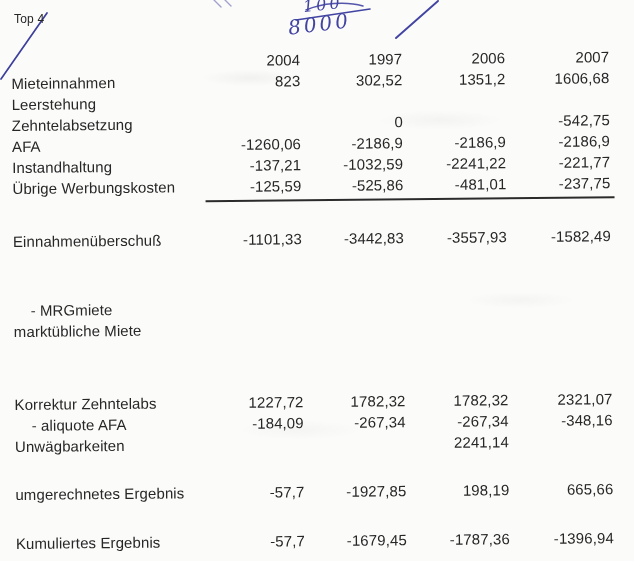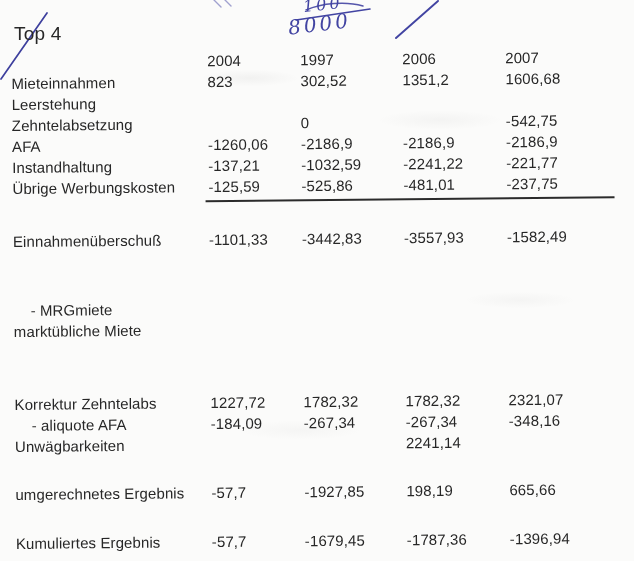--- a/index.html
+++ b/index.html
@@ -16,34 +16,34 @@
   .page::before {
     content:''; position:absolute; inset:0; pointer-events:none;
     background:
       radial-gradient(70px 12px at 250px 78px,  rgba(60,60,60,0.05), transparent 70%),
       radial-gradient(90px 14px at 440px 120px, rgba(60,60,60,0.04), transparent 70%),
       radial-gradient(80px 12px at 520px 300px, rgba(60,60,60,0.035), transparent 70%),
       radial-gradient(90px 14px at 300px 430px, rgba(60,60,60,0.03), transparent 70%);
   }
   .title {
     position:absolute; left:14px; top:12px;
-    font-size:19px; letter-spacing:0.2px;margin-top:11px;
+    font-size:12px; letter-spacing:0.2px;
   }
   .table {
     position:absolute; left:14px; top:52px; width:598px;
     transform:rotate(-0.55deg); transform-origin:0 60%;
   }
   .row {
     display:grid;
     grid-template-columns:196px 93px 102px 103px 104px;
     height:21px; align-items:center;
     font-size:15px; letter-spacing:0.1px;
   }
   .cell { white-space:nowrap; }
-  .cell.num { }
+  .cell.num { text-align:right; }
   .row.indent .cell.label { padding-left:17px; }
   .rule {
     height:2px; background:#2b2b2b;
     margin-left:193px; width:409px; margin-top:3px;
   }
   .table > .section:nth-child(3) { margin-top:27px; }  
   .table > .section:nth-child(4) { margin-top:48px; }  
   .table > .section:nth-child(5) { margin-top:52px; }  
   .table > .section:nth-child(6) { margin-top:27px; }  
   .table > .section:nth-child(7) { margin-top:28px; }  

